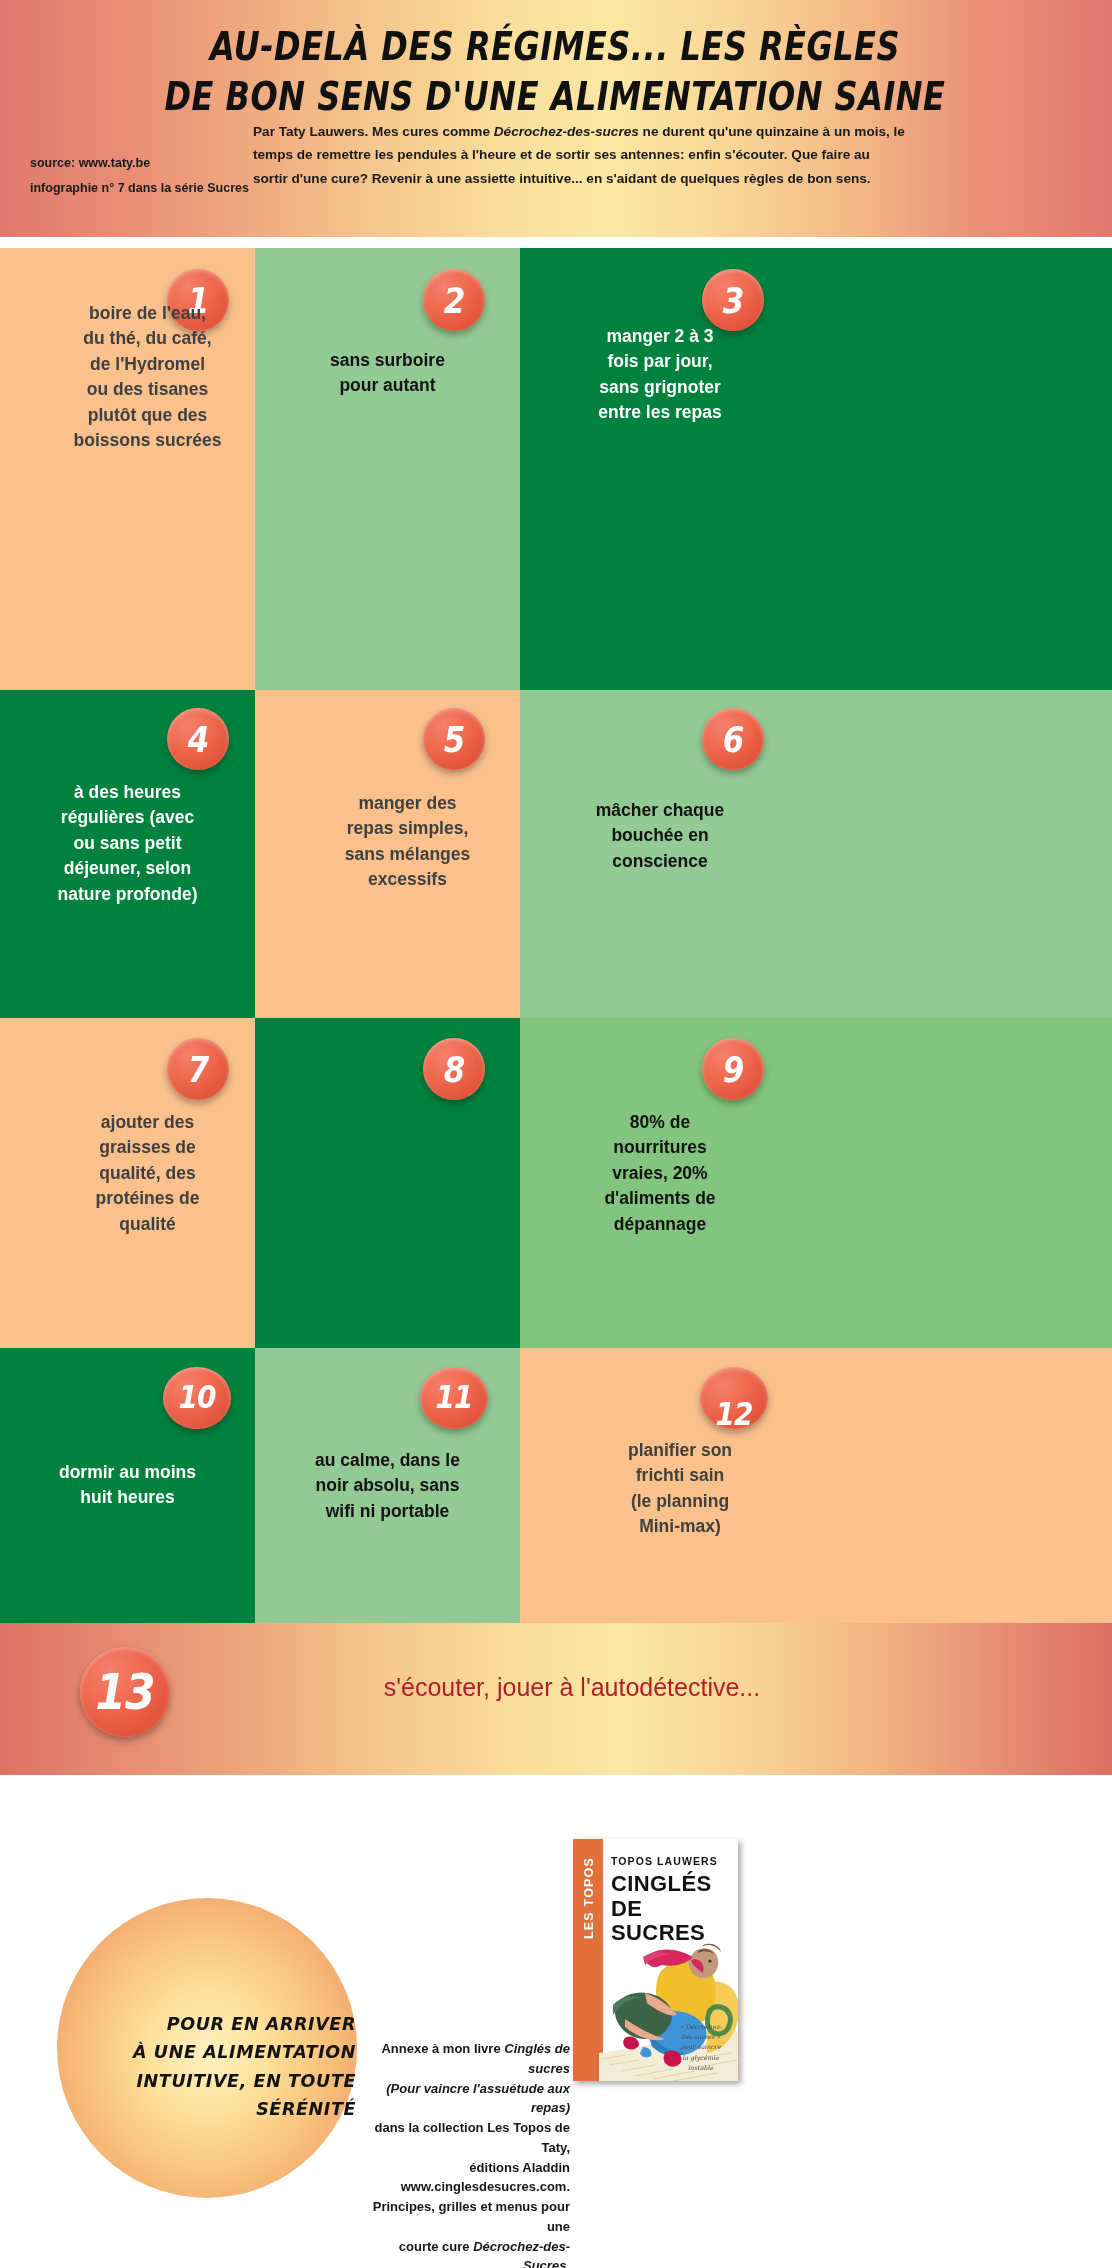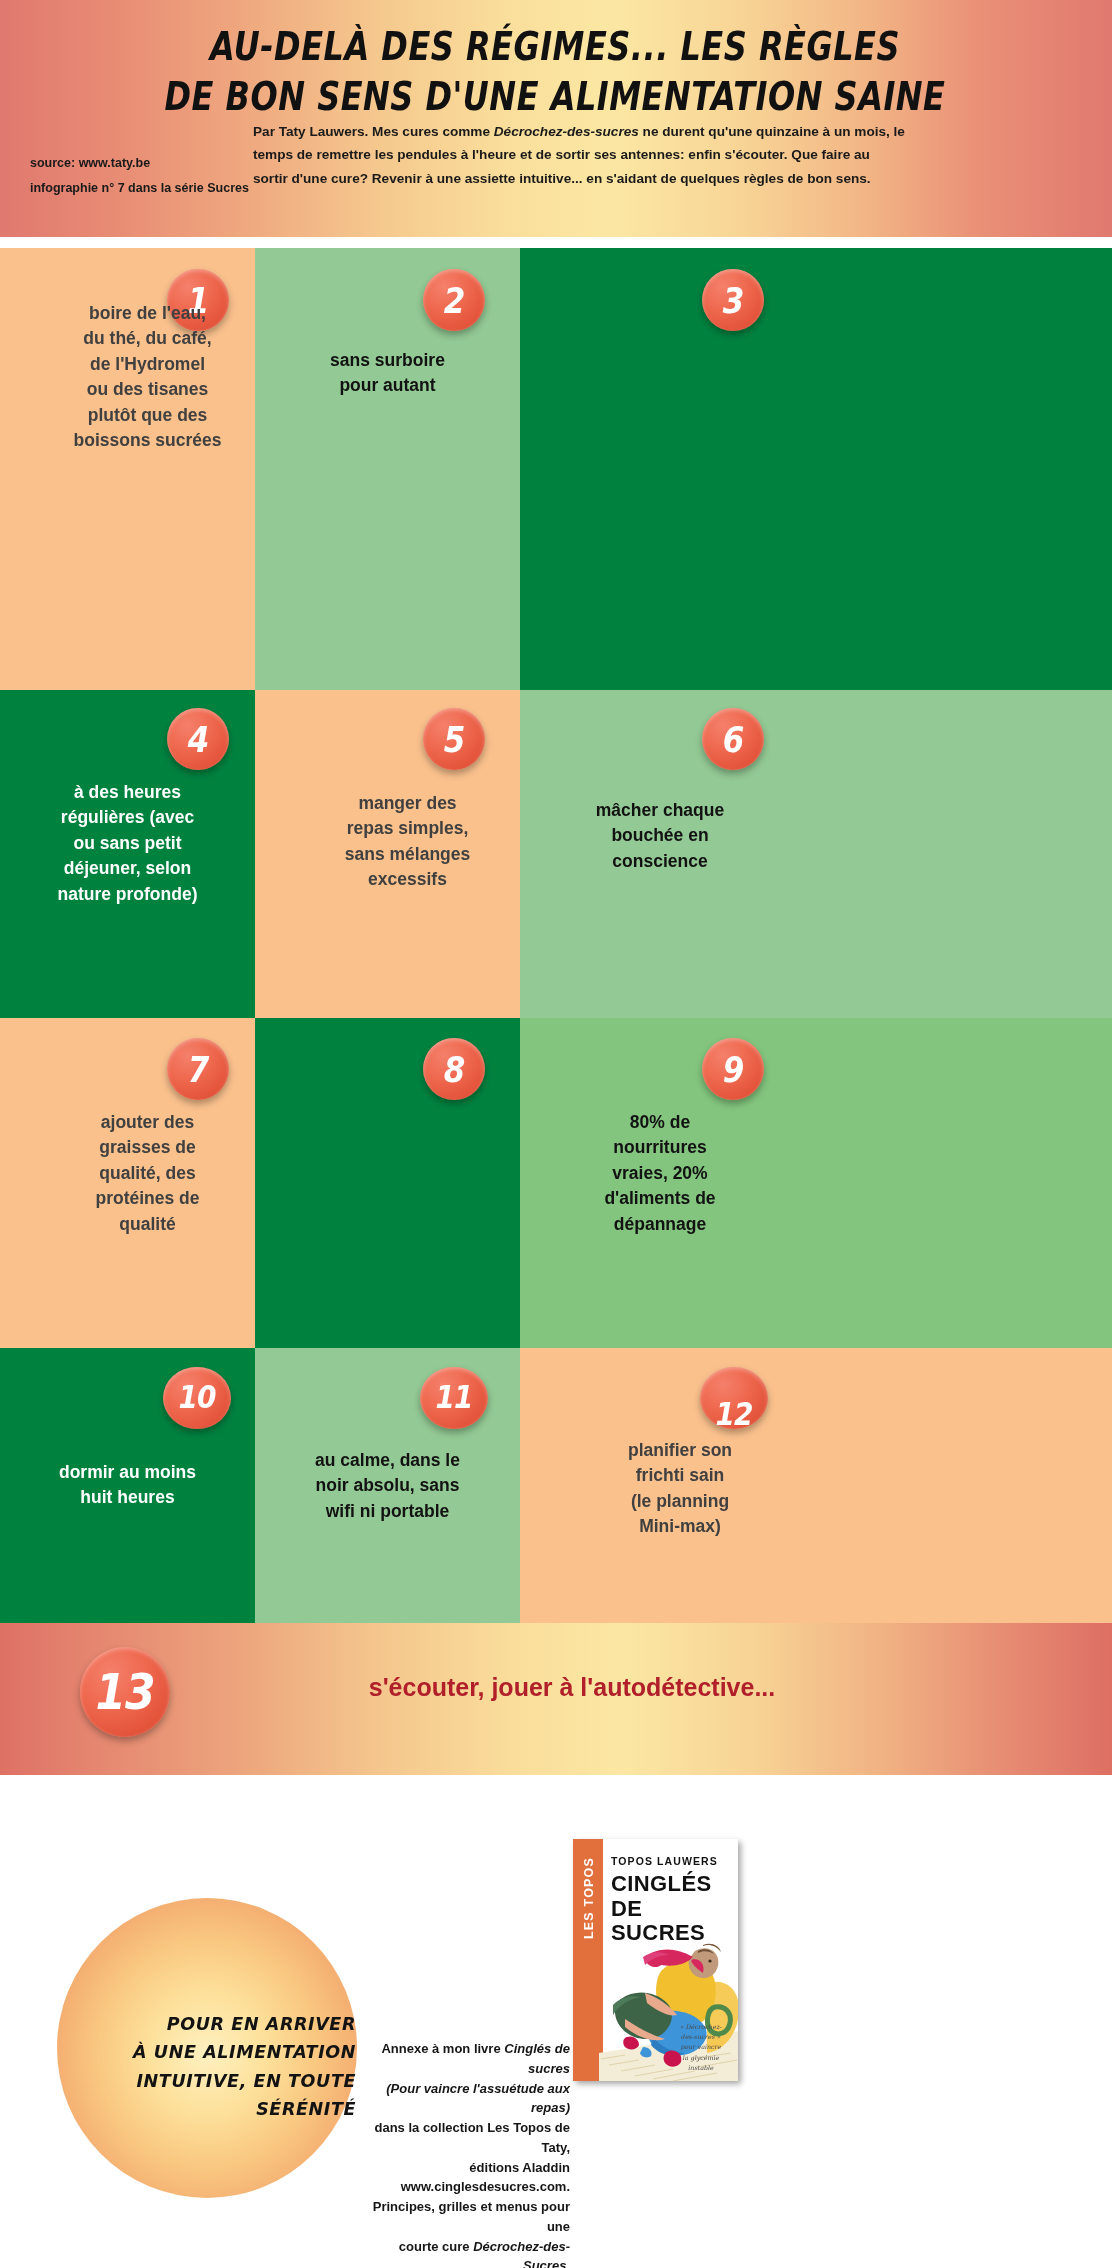--- a/index.html
+++ b/index.html
@@ -106,21 +106,21 @@
   }
   .banner-badge {
     position:absolute; left:80px; top:24px;
     width:90px; height:90px;
   }
   .banner-badge span { font-size:44px; }
   .banner-text {
     position:absolute; left:212px; top:50px; width:720px;
     text-align:center;
     font-family:"Liberation Sans", sans-serif;
-    font-weight:bold; font-size:25px;
+    font-weight:normal; font-size:25px;
     color:#b01f2a;
   }
 
   
   .footer {
     position:absolute; left:0; top:1820px; width:1112px; height:448px;
     background:#ffffff;
   }
   .sun-circle {
     position:absolute; left:57px; top:78px;
@@ -231,20 +231,24 @@
       <span>2</span>
     </div>
     <div class="cell-text tx-black" style="top:100px;">sans surboire
 pour autant</div>
   </div>
 
   <div class="cell bg-darkgrn">
     <div class="badge" style="left:182px; top:21px;">
       <span>3</span>
     </div>
+    <div class="cell-text tx-white" style="top:76px; left:0; right:312px;">manger 2 à 3
+fois par jour,
+sans grignoter
+entre les repas</div>
   </div>
 
   <div class="cell bg-darkgrn">
     <div class="badge" style="right:26px; top:18px;">
       <span>4</span>
     </div>
     <div class="cell-text tx-white" style="top:90px;">à des heures
 régulières (avec
 ou sans petit
 déjeuner, selon

